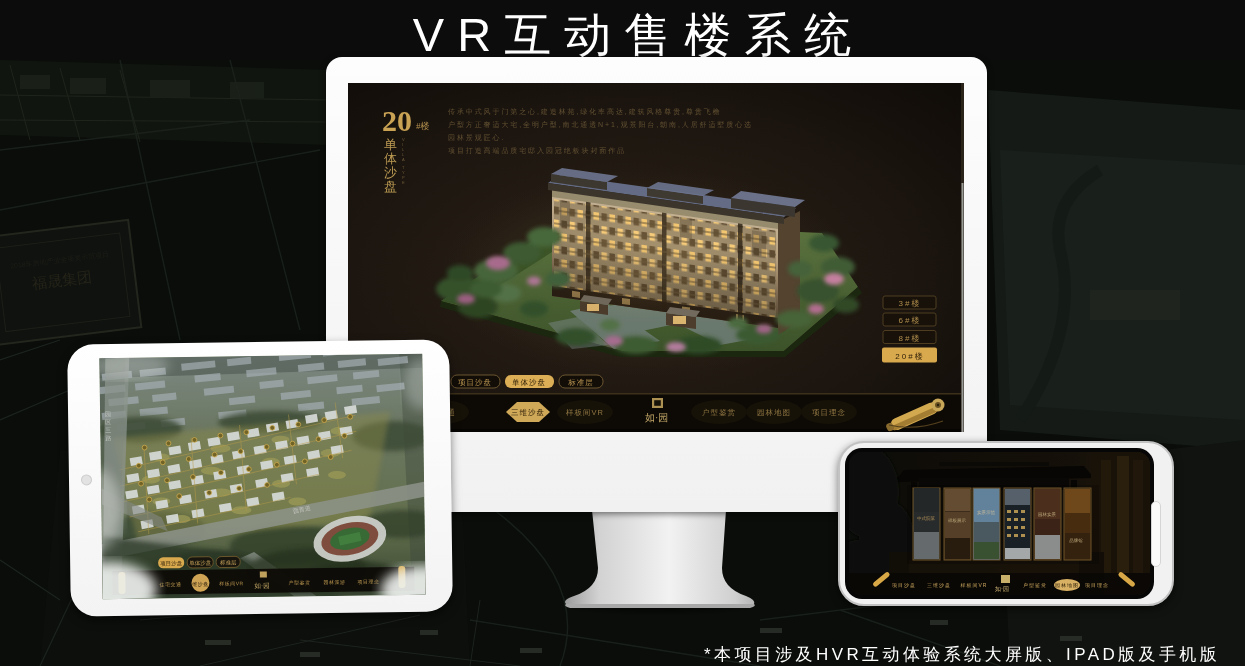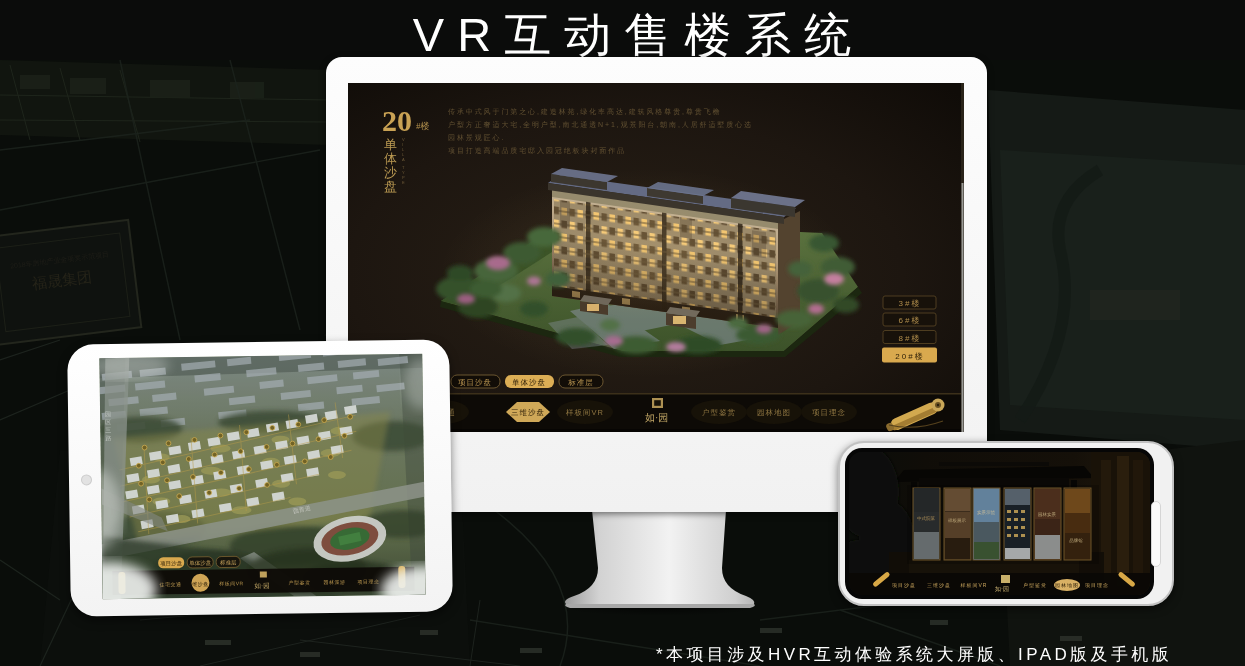--- a/index.html
+++ b/index.html
@@ -744,13 +744,13 @@
     <ellipse cx="6" cy="232" rx="48" ry="28" filter="url(#tb6)" opacity="0.92"></ellipse>
     <ellipse cx="-6" cy="152" rx="26" ry="42" filter="url(#tb6)" opacity="0.4"></ellipse>
     <ellipse cx="320" cy="236" rx="42" ry="24" filter="url(#tb6)" opacity="0.92"></ellipse>
     <ellipse cx="30" cy="8" rx="40" ry="13" filter="url(#tb6)" opacity="0.3"></ellipse>
     <ellipse cx="322" cy="30" rx="18" ry="26" filter="url(#tb6)" opacity="0.3"></ellipse>
   </g>
   </svg>
   </div>
 </div>
 
-<div class="abs" style="left:656px;top:643px;color:#ffffff;font-size:17px;letter-spacing:3.4px;">*本项目涉及HVR互动体验系统大屏版、IPAD版及手机版</div>
+<div class="abs" style="left:704px;top:643px;color:#ffffff;font-size:17px;letter-spacing:3.4px;">*本项目涉及HVR互动体验系统大屏版、IPAD版及手机版</div>
 
 </body></html>

